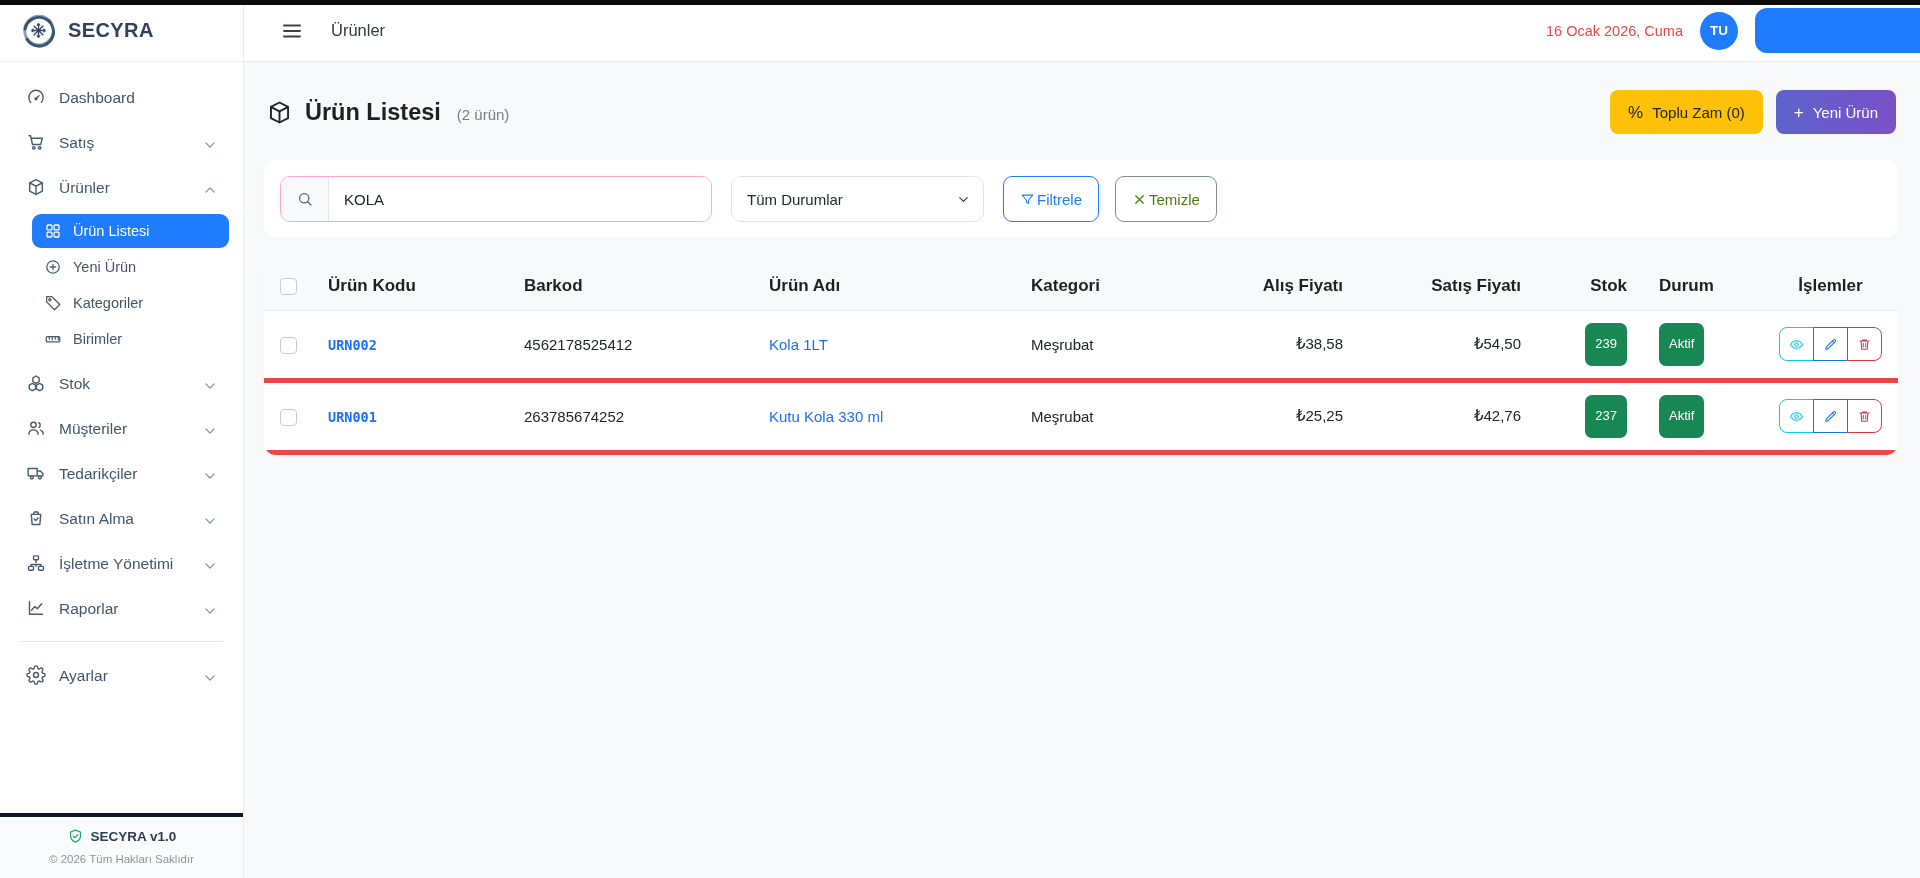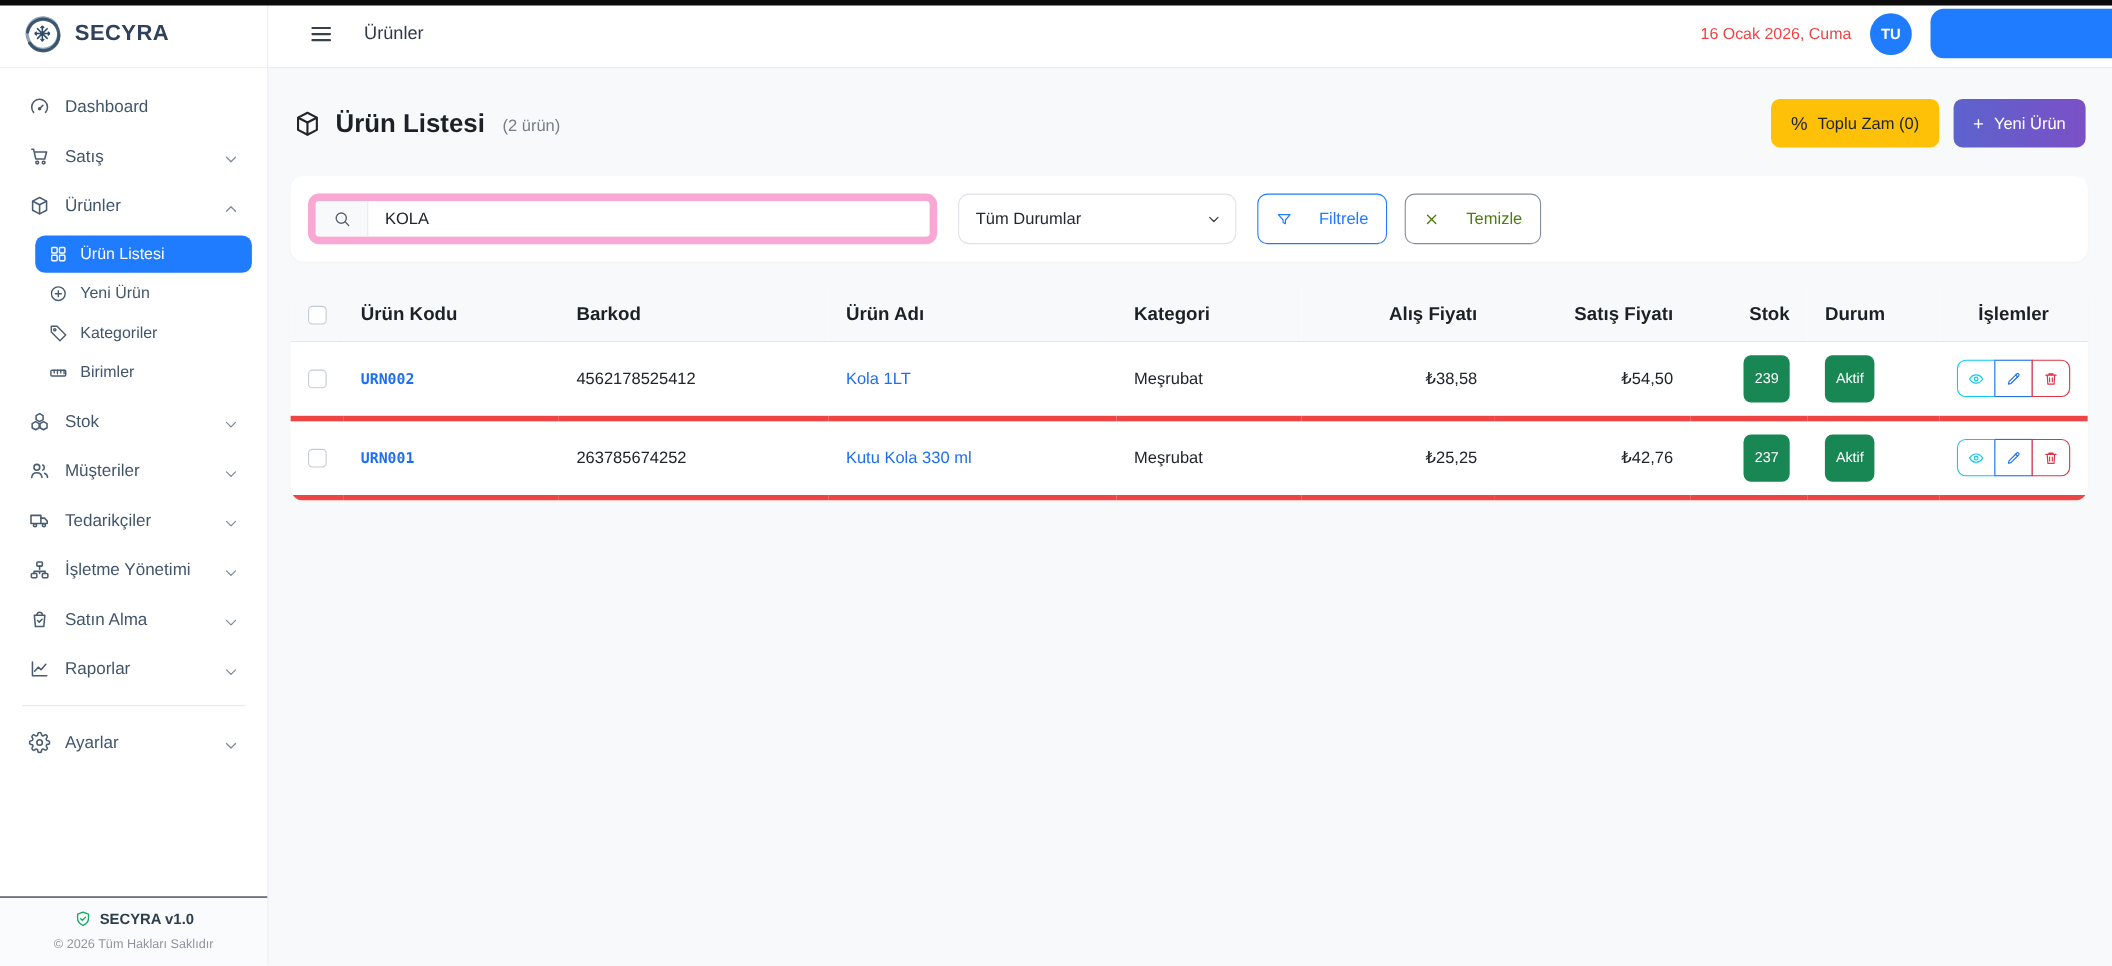--- a/index.html
+++ b/index.html
@@ -28,21 +28,21 @@
   .nav-chevron { margin-left:auto; color:#7d8b99; width:14px; height:14px; }
   .nav-chevron svg { width:14px; height:14px; }
   .submenu { padding:1px 0 4px 10px; }
   .sub-item { display:flex; align-items:center; gap:11px; padding:8px 12px; margin:2px 0 2px 8px;
               border-radius:9px; font-size:14.5px; color:#42566b; cursor:pointer; }
   .sub-item .nav-icon, .sub-item .nav-icon svg { width:18px; height:18px; }
   .sub-item.active { background:#1f7cff; color:#fff; }
   .sub-item.active .nav-icon { color:#fff; }
   .nav-divider { border-top:1px solid #e4e8eb; margin:12px 6px 12px 6px; }
 
-  .sidebar-footer { margin-top:auto; border-top:1px solid #0f172a; background:#fafbfc; padding:11px 8px 13px; text-align:center; }
+  .sidebar-footer { margin-top:auto; border-top:4px solid #0f172a; background:#fafbfc; padding:11px 8px 13px; text-align:center; }
   .footer-brand { display:inline-flex; align-items:center; gap:7px; font-size:13.5px; font-weight:bold; color:#2e3d4d; }
   .footer-brand .shield { width:17px; height:17px; color:#18a864; }
   .footer-brand .shield svg { width:17px; height:17px; }
   .footer-copy { margin-top:4px; font-size:11.5px; color:#8d96a0; }
 
   
   .right-col { flex:1; display:flex; flex-direction:column; min-width:0; }
 
   .topbar { height:62px; min-height:62px; background:#fff; border-bottom:1px solid #e9ecef;
             display:flex; align-items:center; padding-left:36px; overflow:hidden; position:relative; }
@@ -67,34 +67,34 @@
   .header-actions { margin-left:auto; display:flex; gap:13px; }
   .btn { display:flex; align-items:center; gap:9px; border:none; border-radius:8px; font-size:15px;
          padding:0 18px; height:44px; cursor:pointer; font-family:inherit; }
   .btn-warning { background:#ffc107; color:#20262d; }
   .btn-purple { background:linear-gradient(90deg,#5c63cd 0%,#7b50c6 100%); color:#fff; }
   .btn .glyph { font-size:17px; line-height:1; }
 
   
   .filter-card { background:#fff; border-radius:12px; padding:16px; display:flex; align-items:center; gap:19px;
                  box-shadow:0 1px 2px rgba(20,30,40,.03); }
-  .input-group { display:flex; width:572px; height:46px; border:7px solid #f9a8d4; border-radius:10px;
+  .input-group { display:flex; width:432px; height:46px; border:1px solid #f9a8d4; border-radius:10px;
                  overflow:hidden; background:#fff; }
   .input-addon { width:48px; background:#f8f9fa; border-right:1px solid #e3e7ec; display:flex;
                  align-items:center; justify-content:center; color:#5b6672; }
   .input-addon svg { width:18px; height:18px; }
   .input-group input { border:none; outline:none; flex:1; padding:0 15px; font-size:15px; color:#212529;
                        font-family:inherit; background:#fff; }
   .select { position:relative; height:46px; border:1px solid #dfe3e8; border-radius:10px; background:#fff;
             display:flex; align-items:center; padding:0 38px 0 15px; font-size:15px; color:#24292f; cursor:pointer; }
   .select .chev { position:absolute; right:13px; color:#333a41; width:13px; height:13px; }
   .select .chev svg { width:13px; height:13px; }
   .select-category { width:382px; }
   .select-status { width:253px; }
-  .btn-outline { display:flex; align-items:center; gap:24px; height:46px; padding:0 16px; background:#fff;
+  .btn-outline { display:flex; align-items:center; gap:2px; height:46px; padding:0 16px; background:#fff;
                  border-radius:9px; font-size:15px; cursor:pointer; font-family:inherit; }
   .btn-outline svg { width:15px; height:15px; }
   .btn-outline-primary { border:1px solid #1f7cff; color:#1f7cff; }
   .btn-outline-secondary { border:1px solid #828c96; color:#4d7c0f; margin-left:-3px; }
 
   
   .table-card { background:#fff; border-radius:12px; margin-top:24px; overflow:hidden;
                 box-shadow:0 1px 2px rgba(20,30,40,.03); }
   table { width:100%; border-collapse:collapse; table-layout:fixed; }
   thead th { background:#f8f9fa; font-size:17px; font-weight:bold; color:#1c2127; text-align:left;
@@ -262,42 +262,42 @@
           <span class="nav-label">Tedarikçiler</span>
           <span class="nav-chevron">
             <svg viewBox="0 0 24 24" fill="none" stroke="currentColor" stroke-width="1.7" stroke-linecap="round" stroke-linejoin="round">
               <path d="M5 8.5l7 7 7-7" stroke-width="2"></path>
             </svg>
           </span>
         </div>
         <div class="nav-item">
           <span class="nav-icon">
             <svg viewBox="0 0 24 24" fill="none" stroke="currentColor" stroke-width="1.7" stroke-linecap="round" stroke-linejoin="round">
+              <path d="M6.3 7.6h11.4l-1.1 12.2H7.4L6.3 7.6z"></path>
+              <path d="M9 7.4a3 3 0 0 1 6 0"></path>
+              <path d="M9.8 13.3l1.8 1.8 3.1-3.2"></path>
+            </svg>
+          </span>
+          <span class="nav-label">Satın Alma</span>
+          <span class="nav-chevron">
+            <svg viewBox="0 0 24 24" fill="none" stroke="currentColor" stroke-width="1.7" stroke-linecap="round" stroke-linejoin="round">
+              <path d="M5 8.5l7 7 7-7" stroke-width="2"></path>
+            </svg>
+          </span>
+        </div>
+        <div class="nav-item">
+          <span class="nav-icon">
+            <svg viewBox="0 0 24 24" fill="none" stroke="currentColor" stroke-width="1.7" stroke-linecap="round" stroke-linejoin="round">
               <rect x="9" y="3.4" width="6" height="4.6" rx="1"></rect>
               <rect x="3" y="16" width="6" height="4.6" rx="1"></rect>
               <rect x="15" y="16" width="6" height="4.6" rx="1"></rect>
               <path d="M12 8v3.3M6 16v-2.3h12V16M12 13.7V16"></path>
             </svg>
           </span>
           <span class="nav-label">İşletme Yönetimi</span>
-          <span class="nav-chevron">
-            <svg viewBox="0 0 24 24" fill="none" stroke="currentColor" stroke-width="1.7" stroke-linecap="round" stroke-linejoin="round">
-              <path d="M5 8.5l7 7 7-7" stroke-width="2"></path>
-            </svg>
-          </span>
-        </div>
-        <div class="nav-item">
-          <span class="nav-icon">
-            <svg viewBox="0 0 24 24" fill="none" stroke="currentColor" stroke-width="1.7" stroke-linecap="round" stroke-linejoin="round">
-              <path d="M6.3 7.6h11.4l-1.1 12.2H7.4L6.3 7.6z"></path>
-              <path d="M9 7.4a3 3 0 0 1 6 0"></path>
-              <path d="M9.8 13.3l1.8 1.8 3.1-3.2"></path>
-            </svg>
-          </span>
-          <span class="nav-label">Satın Alma</span>
           <span class="nav-chevron">
             <svg viewBox="0 0 24 24" fill="none" stroke="currentColor" stroke-width="1.7" stroke-linecap="round" stroke-linejoin="round">
               <path d="M5 8.5l7 7 7-7" stroke-width="2"></path>
             </svg>
           </span>
         </div>
         <div class="nav-item">
           <span class="nav-icon">
             <svg viewBox="0 0 24 24" fill="none" stroke="currentColor" stroke-width="1.7" stroke-linecap="round" stroke-linejoin="round">
               <path d="M4.2 4.5v15h15.6"></path>

